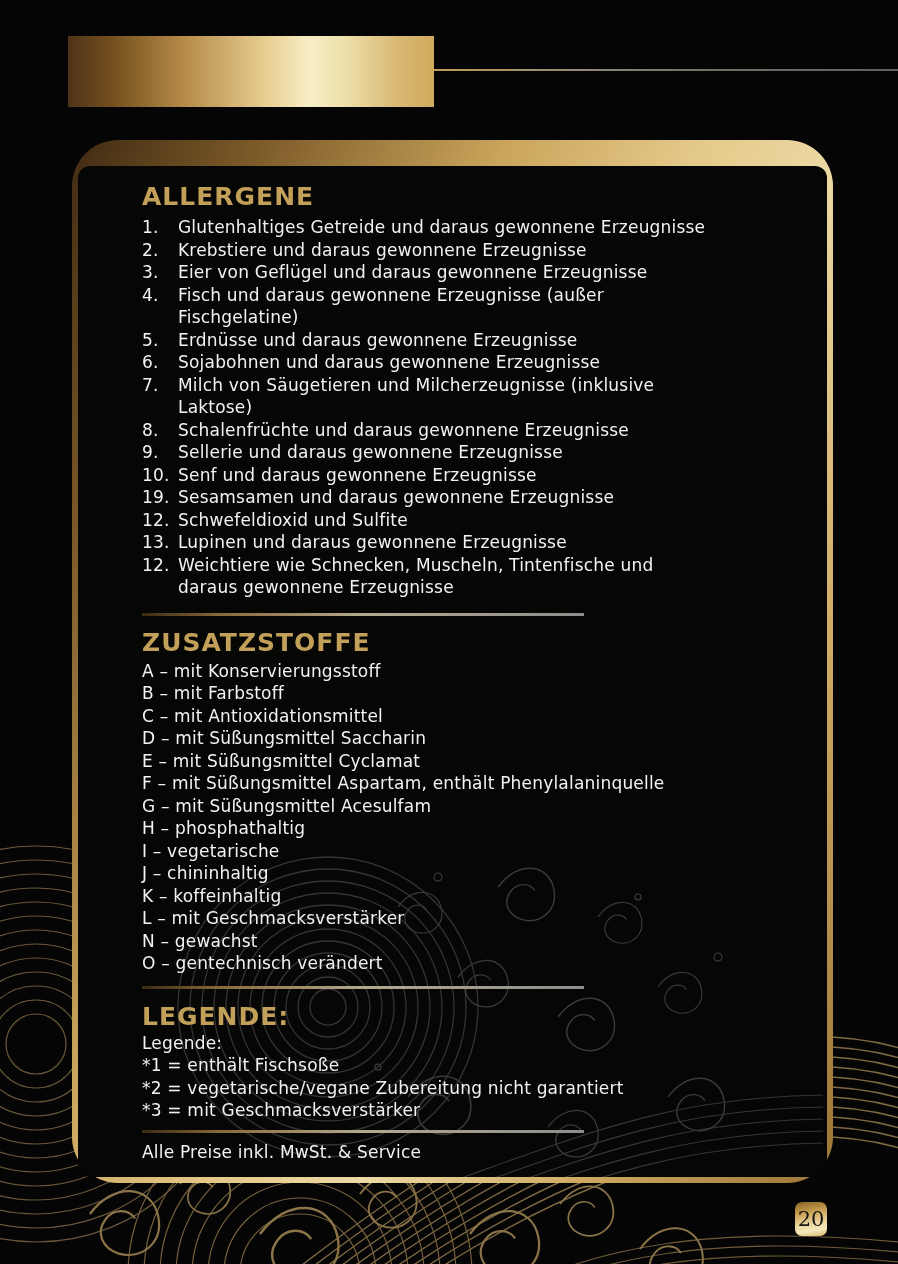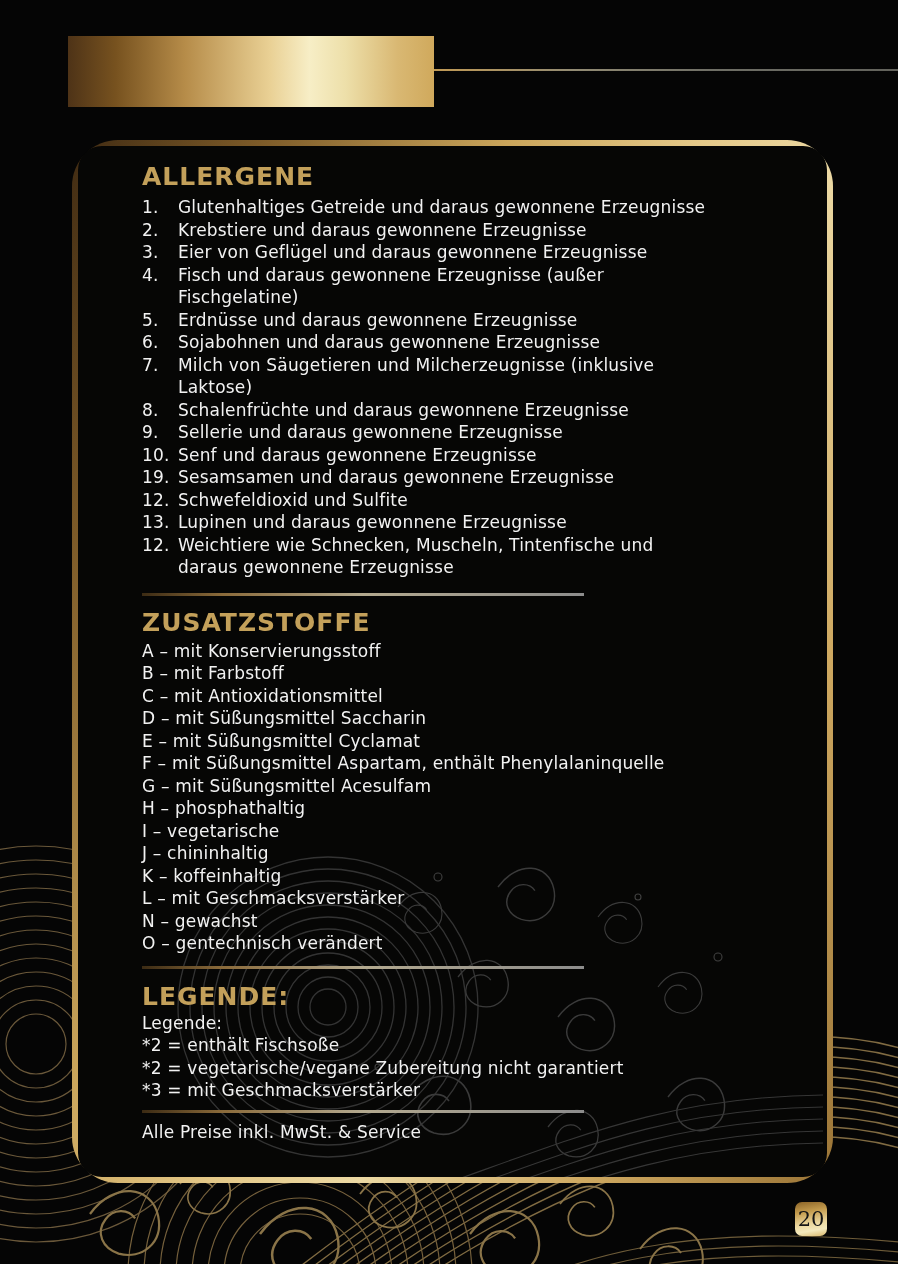--- a/index.html
+++ b/index.html
@@ -31,22 +31,22 @@
 
   
   .frame {
     position:absolute; left:72px; top:140px; width:761px; height:1043px;
     border-radius:46px;
     background:linear-gradient(115deg,#3f2a12 0%,#7c5a28 15%,#caa55b 35%,
       #e4c888 50%,#ecd9a4 62%,#cfa961 80%,#9a7436 100%);
     z-index:2;
   }
   .frame-inner {
-    position:absolute; inset:6px; border-radius:24px;
-    background:#060605; overflow:hidden;
+    position:absolute; inset:6px; border-radius:12px;
+    background:#060605; overflow:hidden;margin-top:20px;
   }
   .inner-waves { position:absolute; left:0; bottom:0; z-index:1; pointer-events:none; opacity:.85; }
 
   
   .content {
     position:relative; z-index:2;
     padding:16px 0 0 64px; width:708px;
     font-size:17px; line-height:22.5px; letter-spacing:.2px;
   }
   .section-title {
@@ -284,21 +284,21 @@
         <div class="add-row">K – koffeinhaltig</div>
         <div class="add-row">L – mit Geschmacksverstärker</div>
         <div class="add-row">N – gewachst</div>
         <div class="add-row">O – gentechnisch verändert</div>
       </div>
 
       <div class="divider d2"></div>
 
       <h2 class="section-title legend-title">LEGENDE:</h2>
       <div>Legende:</div>
-      <div>*2 = enthält Fischsoße</div>
+      <div>*1 = enthält Fischsoße</div>
       <div>*2 = vegetarische/vegane Zubereitung nicht garantiert</div>
       <div>*3 = mit Geschmacksverstärker</div>
 
       <div class="divider d3"></div>
 
       <div class="footer-note">Alle Preise inkl. MwSt. &amp; Service</div>
     </div>
   </div>
 </div>
 

